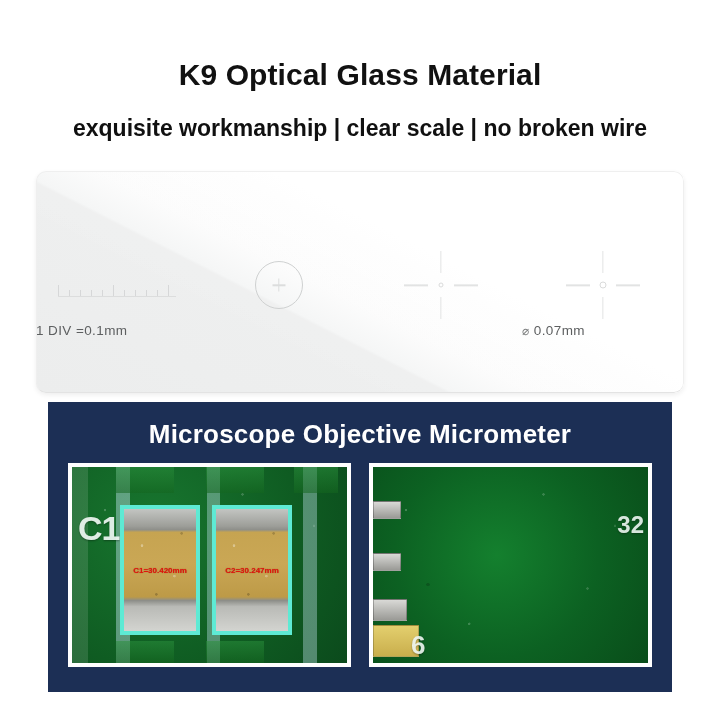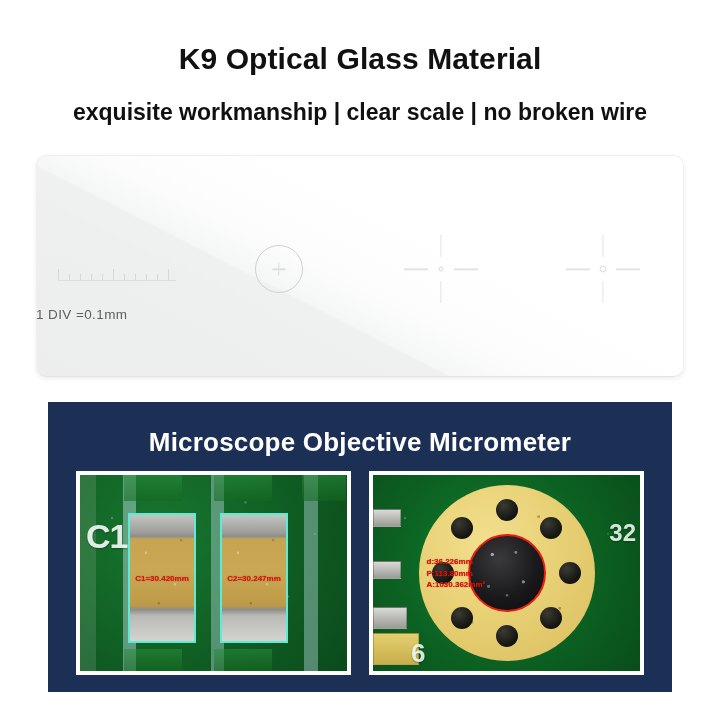--- a/index.html
+++ b/index.html
@@ -19,21 +19,21 @@
   .header {
     padding-top: 42px;
     text-align: center;
   }
   .headline {
     font-size: 30px;
     font-weight: bold;
     color: #111111;
     letter-spacing: 0.1px;
     line-height: 1.1;
-    margin: 0;
+    margin: 16px;
   }
   .subline {
     margin: 24px 0 0 0;
     font-size: 23px;
     font-weight: bold;
     color: #101010;
     line-height: 1.15;
   }
 
   
@@ -187,21 +187,21 @@
 
   
   .panel {
     position: absolute;
     left: 48px;
     top: 402px;
     width: 624px;
     height: 290px;
     background: #1c2f55;
     box-sizing: border-box;
-    padding: 8px;
+    padding: 0;
   }
   .panel-title {
     color: #ffffff;
     font-size: 26px;
     font-weight: bold;
     text-align: center;
     line-height: 1;
     padding-top: 19px;
     letter-spacing: 0.2px;
   }
@@ -261,23 +261,23 @@
     opacity: 0.93;
   }
   .pad-strip {
     position: absolute;
     background: linear-gradient(180deg, #2a8f3c, #14661f);
     opacity: 0.55;
   }
   .cap {
     position: absolute;
     top: 38px;
-    width: 68px;
+    width: 80px;
     height: 130px;
-    border: 2px solid #5eead4;
+    border: 4px solid #5eead4;
     box-sizing: border-box;
     background: linear-gradient(180deg,
         #bdbfbd 0%, #a9aaa6 16%,
         #bfa martens 16%, #c9a552 17%,
         #c8a451 50%, #bb9a46 76%,
         #b5b6b2 77%, #cfd0cc 100%);
   }
   .cap-body {
     position: absolute;
     inset: 0;
@@ -452,20 +452,24 @@
     <div class="cell" style="left:75%; width:25%;">
       <div class="cell-art">
         <div class="crosshair">
           <span class="arm-t"></span>
           <span class="arm-b"></span>
           <span class="arm-l"></span>
           <span class="arm-r"></span>
           <span class="dot"></span>
         </div>
       </div>
+      <div class="cell-label">
+        <span class="dia">⌀</span>
+        <span>0.07mm</span>
+      </div>
     </div>
 
     <div class="slide-edge"></div>
   </div>
 </div>
 
 <div class="panel">
   <div class="panel-title">Microscope Objective Micrometer</div>
 
   <div class="photos">
@@ -500,37 +504,16 @@
       <div class="pcb-noise"></div>
 
       <div class="conn-block" style="left:0;  top:34px; width:26px; height:16px;"></div>
       <div class="conn-block" style="left:0;  top:86px; width:26px; height:16px;"></div>
       <div class="conn-block" style="left:0;  top:132px;width:32px; height:20px;"></div>
       <div class="yellow-comp" style="left:0; top:158px; width:44px; height:30px;"></div>
 
       <div class="silk-right" style="left:38px; bottom:2px; font-size:26px;">6</div>
       <div class="silk-right" style="right:4px; top:44px; font-size:24px;">32</div>
 
-      <div class="ring-pad">
-        <div class="ring-pad-spec"></div>
-        <div class="hole" style="left:50%;  top:14%;"></div>
-        <div class="hole" style="left:75.5%;top:24.5%;"></div>
-        <div class="hole" style="left:86%;  top:50%;"></div>
-        <div class="hole" style="left:75.5%;top:75.5%;"></div>
-        <div class="hole" style="left:50%;  top:86%;"></div>
-        <div class="hole" style="left:24.5%;top:75.5%;"></div>
-        <div class="hole" style="left:14%;  top:50%;"></div>
-        <div class="hole" style="left:24.5%;top:24.5%;"></div>
-
-        <div class="center-hole">
-          <div class="center-hole-spec"></div>
-        </div>
-
-        <div class="measure-lines">
-          <div>d:36.226mm</div>
-          <div>P:113.80mm</div>
-          <div>A:1030.362mm²</div>
-        </div>
-      </div>
     </div>
 
   </div>
 </div>
 
 </body></html>

